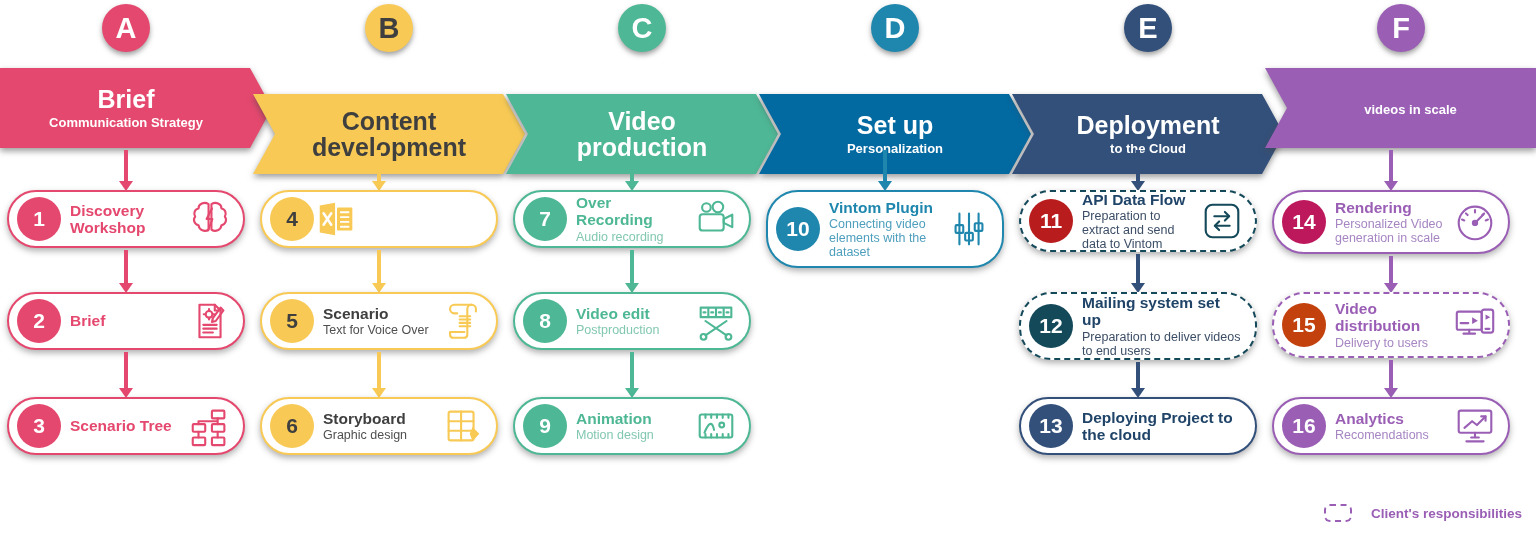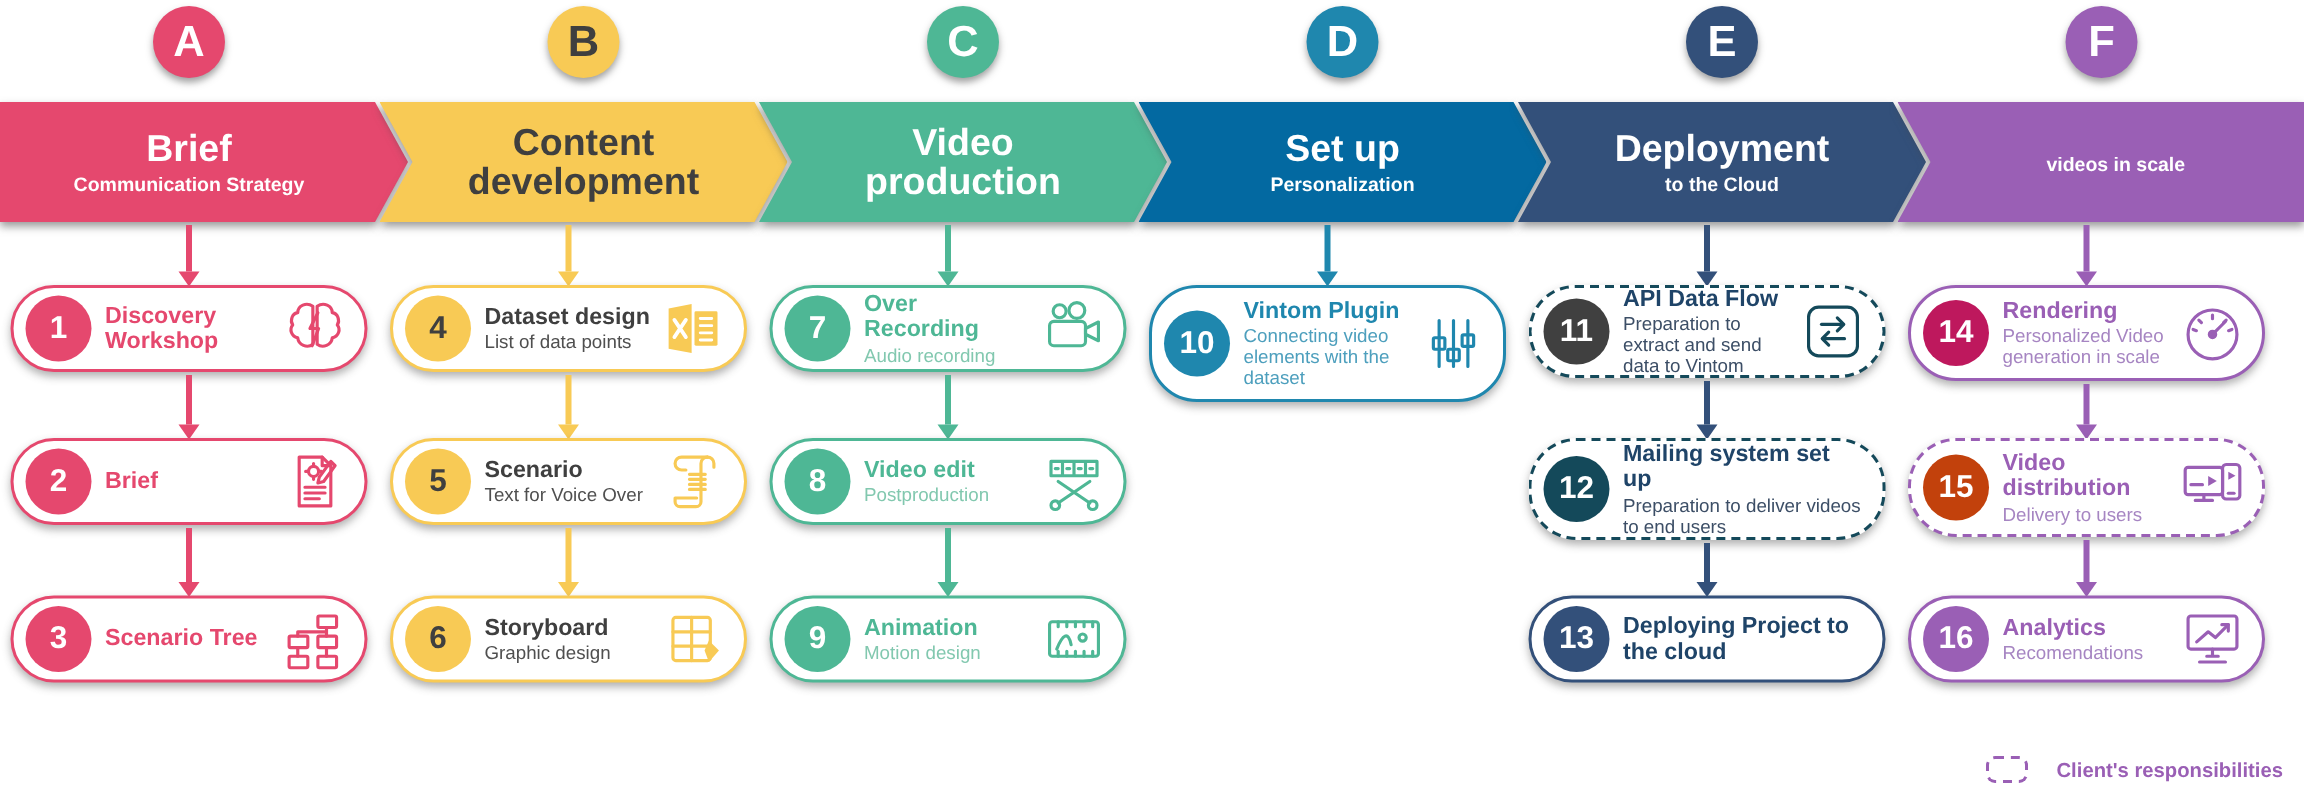--- a/index.html
+++ b/index.html
@@ -5,21 +5,21 @@
   html,body{margin:0;padding:0;background:#fff;}
   .canvas{position:relative;width:1536px;height:537px;background:#fff;overflow:hidden;
           font-family:"Liberation Sans",sans-serif;}
   .letter-circle{position:absolute;width:48px;height:48px;border-radius:50%;
     display:flex;align-items:center;justify-content:center;font-size:29px;font-weight:bold;
     box-shadow:0 3px 5px rgba(70,70,70,.5);}
   .banner-wrap{position:absolute;top:68px;height:80px;filter:drop-shadow(0 3px 3px rgba(70,70,70,.55));}
   .banner{width:100%;height:100%;display:flex;flex-direction:column;align-items:center;
     justify-content:center;text-align:center;box-sizing:border-box;}
   .banner.first{clip-path:polygon(0 0,calc(100% - 22px) 0,100% 50%,calc(100% - 22px) 100%,0 100%);}
-  .banner.mid{clip-path:polygon(0 0,calc(100% - 22px) 0,100% 50%,calc(100% - 22px) 100%,0 100%,22px 50%);}
+  .banner.mid{clip-path:polygon(0 0,calc(100% - 22px) 0,100% 50%,calc(100% - 22px) 100%,0 100%,22px 50%);margin-top:26px;}
   .banner.last{clip-path:polygon(0 0,100% 0,100% 100%,0 100%,22px 50%);}
   .banner-title{font-size:25px;font-weight:bold;line-height:1.05;max-width:185px;}
   .banner-subtitle{font-size:13px;font-weight:bold;margin-top:3px;}
   .step-box{position:absolute;background:#fff;border:2.5px solid;border-radius:32px;
     display:flex;align-items:center;box-shadow:0 3px 6px rgba(80,80,80,.45);
     padding:0 10px 0 8px;box-sizing:border-box;}
   .step-box.dashed{border-style:dashed;}
   .step-num{width:44px;height:44px;min-width:44px;border-radius:50%;display:flex;
     align-items:center;justify-content:center;font-size:21px;font-weight:bold;}
   .step-text{flex:1;padding:0 4px 0 9px;}
@@ -98,24 +98,20 @@
     <div class="letter-circle" style="left: 365px; top: 4px; background: rgb(248, 202, 85); color: rgb(63, 63, 63);">B</div>
     <div class="banner-wrap" style="left: 253px; width: 272px;">
       <div class="banner mid" style="background: rgb(248, 202, 85); color: rgb(63, 63, 63); padding-left: 20px; padding-right: 20px;">
         <div class="banner-title">Content development</div>
       </div>
     </div>
     <div class="connector-line" style="left: 377.25px; top: 150px; height: 31px; background: rgb(248, 202, 85);"></div>
     <div class="arrow-head" style="left: 372px; top: 181px; border-top-color: rgb(248, 202, 85);"></div>
     <div class="step-box" style="left: 260px; top: 190px; width: 238px; height: 58px; border-color: rgb(248, 202, 85);">
       <div class="step-num" style="background: rgb(248, 202, 85); color: rgb(63, 63, 63);">4</div>
-      <div class="step-text">
-        <div class="step-title" style="color: rgb(63, 63, 63);">Dataset design</div>
-        <div class="step-subtitle" style="color: rgb(79, 79, 79);">List of data points</div>
-      </div>
       <div class="step-icon" style="color: rgb(248, 202, 85);"><svg viewBox="0 0 48 48">
           <path d="M6 10l16-3v34l-16-3z" fill="currentColor" stroke="none"></path>
           <rect x="24" y="12" width="16" height="24" rx="1" fill="currentColor" stroke="none"></rect>
           <path d="M10 18l8 12M18 18l-8 12" stroke="#fff" stroke-width="2.6"></path>
           <path d="M28 17h8M28 22h8M28 27h8M28 32h8" stroke="#fff" stroke-width="2"></path>
         </svg></div>
     </div>
     <div class="connector-line" style="left: 377.25px; top: 250px; height: 33px; background: rgb(248, 202, 85);"></div>
     <div class="arrow-head" style="left: 372px; top: 283px; border-top-color: rgb(248, 202, 85);"></div>
     <div class="step-box" style="left: 260px; top: 292px; width: 238px; height: 58px; border-color: rgb(248, 202, 85);">
@@ -221,21 +217,21 @@
     <div class="letter-circle" style="left: 1124px; top: 4px; background: rgb(51, 80, 122); color: rgb(255, 255, 255);">E</div>
     <div class="banner-wrap" style="left: 1012px; width: 272px;">
       <div class="banner mid" style="background: rgb(51, 80, 122); color: rgb(255, 255, 255); padding-left: 20px; padding-right: 20px;">
         <div class="banner-title">Deployment</div>
         <div class="banner-subtitle">to the Cloud</div>
       </div>
     </div>
     <div class="connector-line" style="left: 1136.25px; top: 150px; height: 31px; background: rgb(51, 80, 122);"></div>
     <div class="arrow-head" style="left: 1131px; top: 181px; border-top-color: rgb(51, 80, 122);"></div>
     <div class="step-box dashed" style="left: 1019px; top: 190px; width: 238px; height: 62px; border-color: rgb(20, 73, 90);">
-      <div class="step-num" style="background: #404040; color: rgb(255, 255, 255);">11</div>
+      <div class="step-num" style="background: #b91c1c; color: rgb(255, 255, 255);">11</div>
       <div class="step-text">
         <div class="step-title" style="color: rgb(31, 68, 104);">API Data Flow</div>
         <div class="step-subtitle" style="color: rgb(60, 78, 102);">Preparation to extract and send data to Vintom</div>
       </div>
       <div class="step-icon" style="color: rgb(20, 73, 90);"><svg viewBox="0 0 48 48">
           <rect x="7" y="7" width="34" height="34" rx="7"></rect>
           <path d="M16 19h15"></path>
           <path d="M27 14.5L31.5 19 27 23.5"></path>
           <path d="M32 29H17"></path>
           <path d="M21 24.5L16.5 29 21 33.5"></path>

